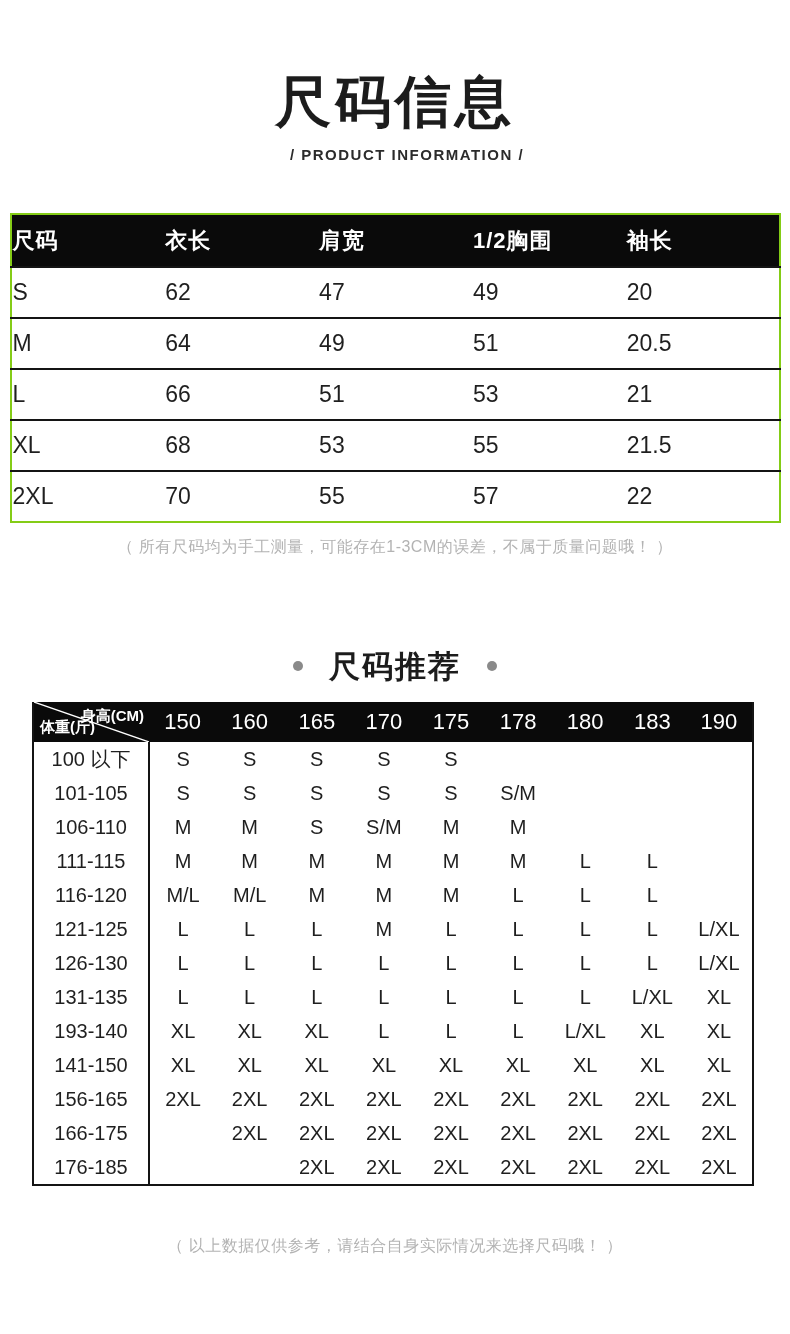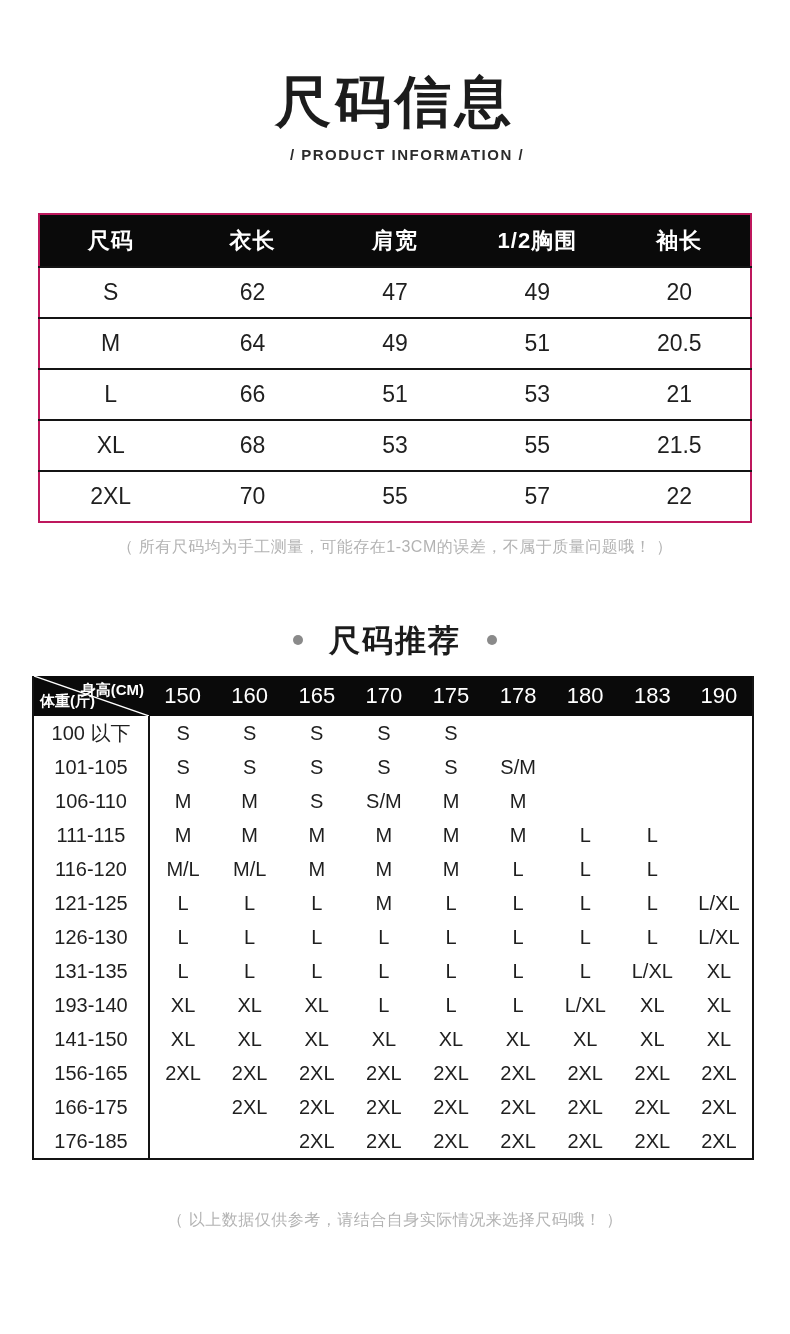--- a/index.html
+++ b/index.html
@@ -26,25 +26,25 @@
     margin-top: 14px;
     font-size: 15px;
     font-weight: 700;
     letter-spacing: 1.5px;
     color: #2b2b2b;
     padding-left: 24px;
   }
 
   
   .size-table {
-    width: 714px;
+    width: 771px;
     margin: 50px auto 0;
     border-collapse: collapse;
-    border: 2px solid #be185d;
-    text-align: center;
+    border: 2px solid #84cc16;
+    text-align: left;
     table-layout: fixed;
   }
   .size-table thead th {
     background: #0a0a0a;
     color: #ffffff;
     font-size: 22px;
     font-weight: 700;
     height: 49px;
     letter-spacing: 1px;
   }
@@ -59,21 +59,21 @@
   .table-note {
     margin: 14px 17px 0;
     text-align: center;
     font-size: 16px;
     color: #b3b3b3;
     letter-spacing: 0.5px;
   }
 
   
   .section-title {
-    margin-top: 62px;
+    margin-top: 88px;
     text-align: center;
     font-size: 31px;
     font-weight: 800;
     color: #1c1c1c;
     letter-spacing: 2px;
   }
   .dot {
     display: inline-block;
     width: 10px;
     height: 10px;

